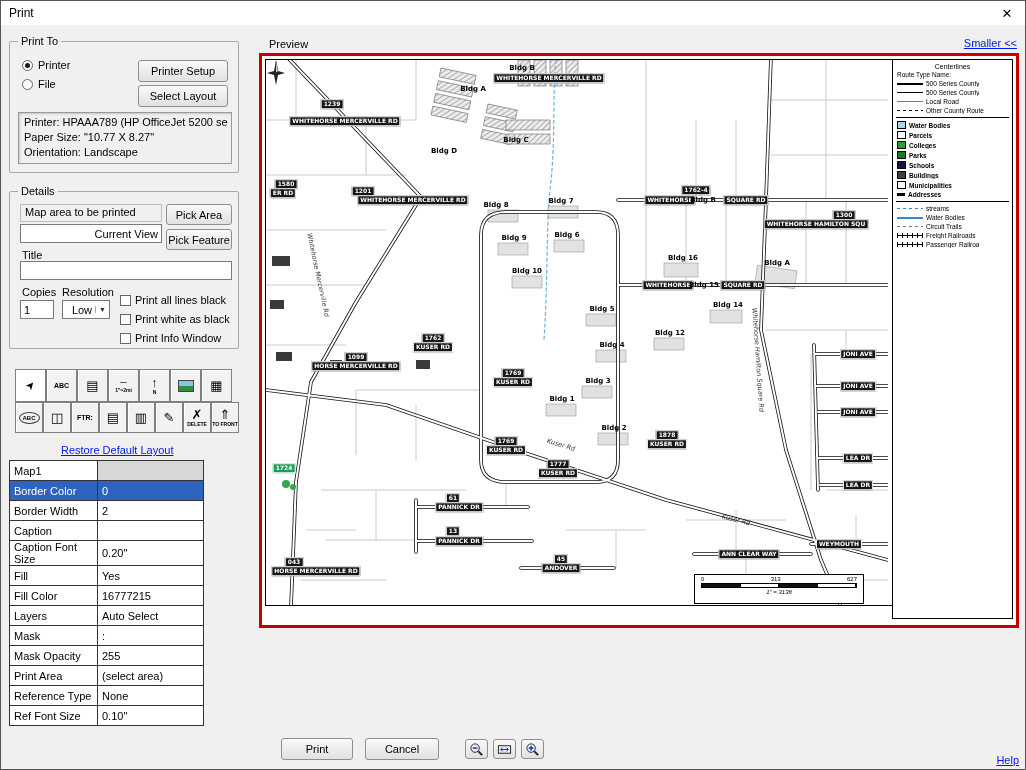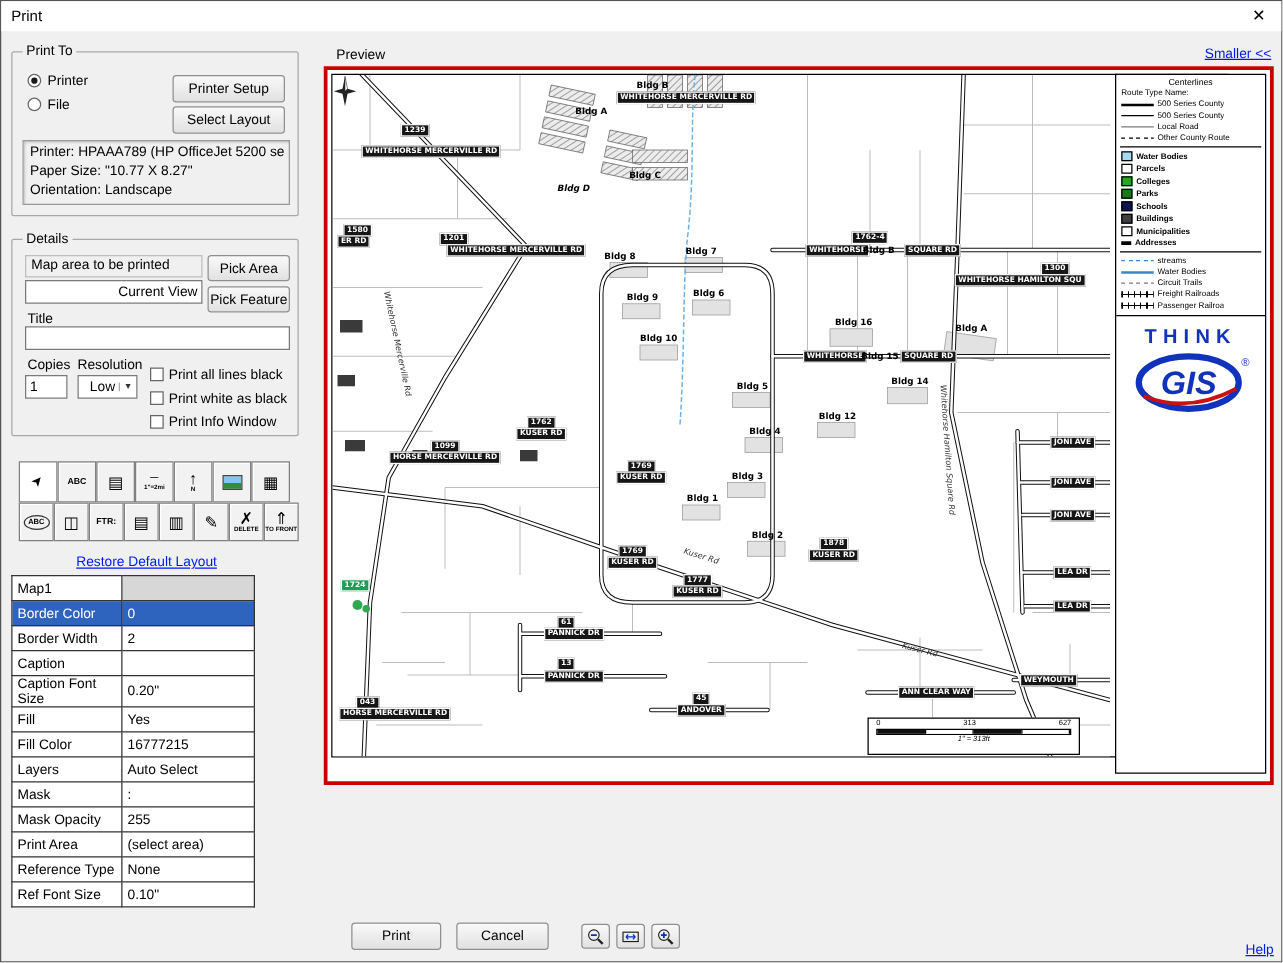--- a/index.html
+++ b/index.html
@@ -360,21 +360,21 @@
         </g>
       </svg>
 
       <div id="map-labels">
           <span class="ml chip" style="left: 79px; top: 61px;">WHITEHORSE MERCERVILLE RD</span>
           <span class="ml chip" style="left: 66px; top: 44px;">1239</span>
           <span class="ml chip" style="left: 283px; top: 18px;">WHITEHORSE MERCERVILLE RD</span>
           <span class="ml plain" style="left: 256px; top: 8px;">Bldg B</span>
           <span class="ml plain" style="left: 207px; top: 29px;">Bldg A</span>
           <span class="ml plain" style="left: 250px; top: 80px;">Bldg C</span>
-          <span class="ml plain" style="left: 193px; top: 91px; font-style: italic;">Bldg D</span>
+          <span class="ml plain" style="left: 178px; top: 91px;">Bldg D</span>
           <span class="ml chip" style="left: 97px; top: 131px;">1201</span>
           <span class="ml chip" style="left: 147px; top: 140px;">WHITEHORSE MERCERVILLE RD</span>
           <span class="ml chip" style="left: 20px; top: 124px;">1580</span>
           <span class="ml chip" style="left: 17px; top: 133px;">ER RD</span>
           <span class="ml chip" style="left: 430px; top: 130px;">1762-4</span>
           <span class="ml chip" style="left: 404px; top: 140px;">WHITEHORSE</span>
           <span class="ml plain" style="left: 437px; top: 140px;">Bldg B</span>
           <span class="ml chip" style="left: 480px; top: 140px;">SQUARE RD</span>
           <span class="ml chip" style="left: 578px; top: 155px;">1300</span>
           <span class="ml chip" style="left: 550px; top: 164px;">WHITEHORSE HAMILTON SQU</span>
@@ -522,29 +522,20 @@
           </div>
           <div class="lg-row">
             <span class="ls l-rail"></span>
             <span class="lg-lab">Freight Railroads</span>
           </div>
           <div class="lg-row">
             <span class="ls l-rail"></span>
             <span class="lg-lab">Passenger Railroa</span>
           </div>
         </div>
-      <div class="lg-logo">
-        <div class="logo-think">THINK</div>
-        <svg width="96" height="54" viewBox="0 0 96 54">
-          <ellipse cx="46" cy="27" rx="40" ry="21" fill="none" stroke="#1133bb" stroke-width="5"></ellipse>
-          <text x="46" y="36" text-anchor="middle" font-size="26" font-weight="bold" font-style="italic" fill="#1133bb">GIS</text>
-          <path d="M10,38 Q46,52 84,32" stroke="#cc1111" stroke-width="3" fill="none"></path>
-          <text x="88" y="14" font-size="9" fill="#1133bb">®</text>
-        </svg>
-      </div>
     </div>
   </div>
 
   <div class="btn" style="left:280px;top:737px;width:72px;height:22px">Print</div>
   <div class="btn" style="left:364px;top:737px;width:74px;height:22px">Cancel</div>
 
   <div class="zoomgrp">
     <div class="zbtn">
       <svg width="15" height="15" viewBox="0 0 16 16">
         <circle cx="6.5" cy="6.5" r="4.5" fill="none" stroke="#222"></circle>

